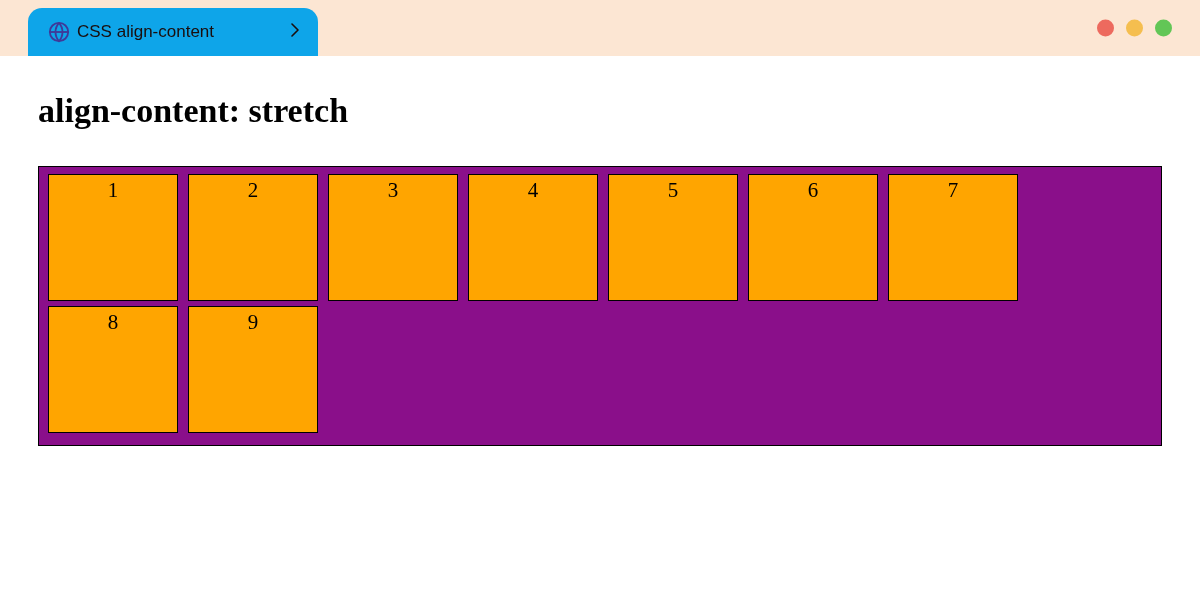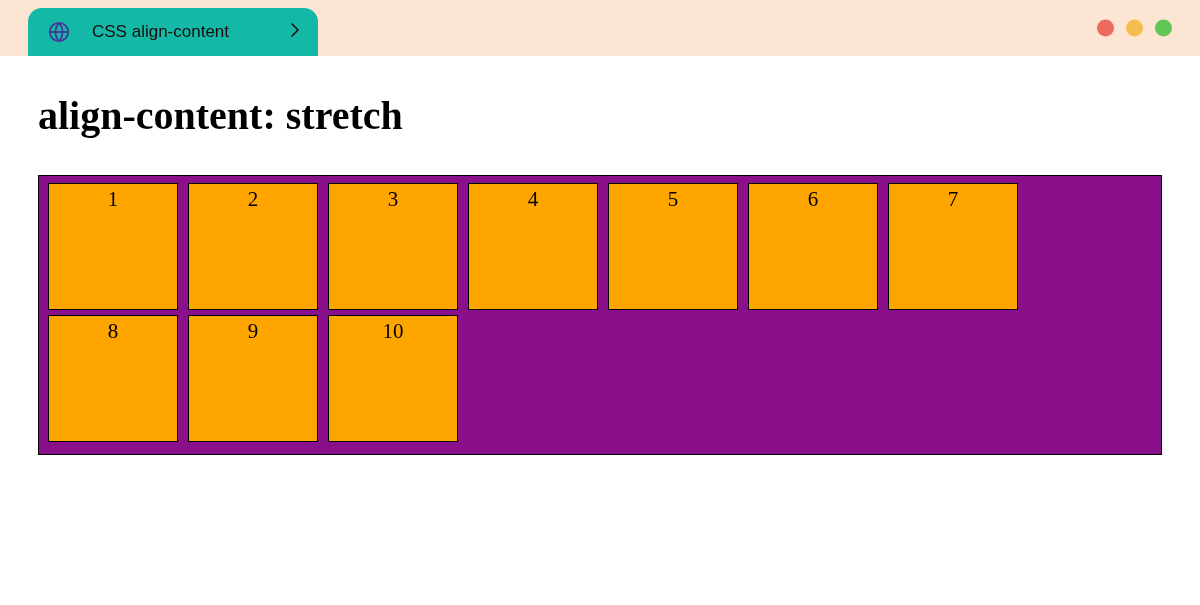--- a/index.html
+++ b/index.html
@@ -21,28 +21,28 @@
     .browser-header {
       height: 56px;
       background: #fce6d3;
       display: flex;
       align-items: flex-end;
       padding: 0 28px;
       position: relative;
     }
 
     .tab {
-      background: #14b8a6;
+      background: #0ea5e9;
       border-top-left-radius: 14px;
       border-top-right-radius: 14px;
       height: 48px;
       display: flex;
       align-items: center;
       padding: 0 18px 0 20px;
-      gap: 22px;
+      gap: 7px;
       min-width: 290px;
       margin-top: 8px;
     }
 
     .tab-icon {
       width: 22px;
       height: 22px;
       display: flex;
       align-items: center;
       justify-content: center;
@@ -88,21 +88,21 @@
     .window-dot.red { background: #ed6a5e; }
     .window-dot.yellow { background: #f5be4f; }
     .window-dot.green { background: #62c656; }
 
     .content {
       padding: 36px 38px 0 38px;
     }
 
     .heading {
       font-family: Georgia, 'Times New Roman', serif;
-      font-size: 40px;
+      font-size: 34px;
       font-weight: 700;
       color: #000;
       margin-bottom: 36px;
     }
 
     .flex-container {
       width: 100%;
       height: 280px;
       background: #8a0f8a;
       border: 1px solid #000;
@@ -156,15 +156,14 @@
   <div class="flex-container">
     <div class="flex-item">1</div>
     <div class="flex-item">2</div>
     <div class="flex-item">3</div>
     <div class="flex-item">4</div>
     <div class="flex-item">5</div>
     <div class="flex-item">6</div>
     <div class="flex-item">7</div>
     <div class="flex-item">8</div>
     <div class="flex-item">9</div>
-    <div class="flex-item">10</div>
   </div>
 </div>
 
 </body></html>

